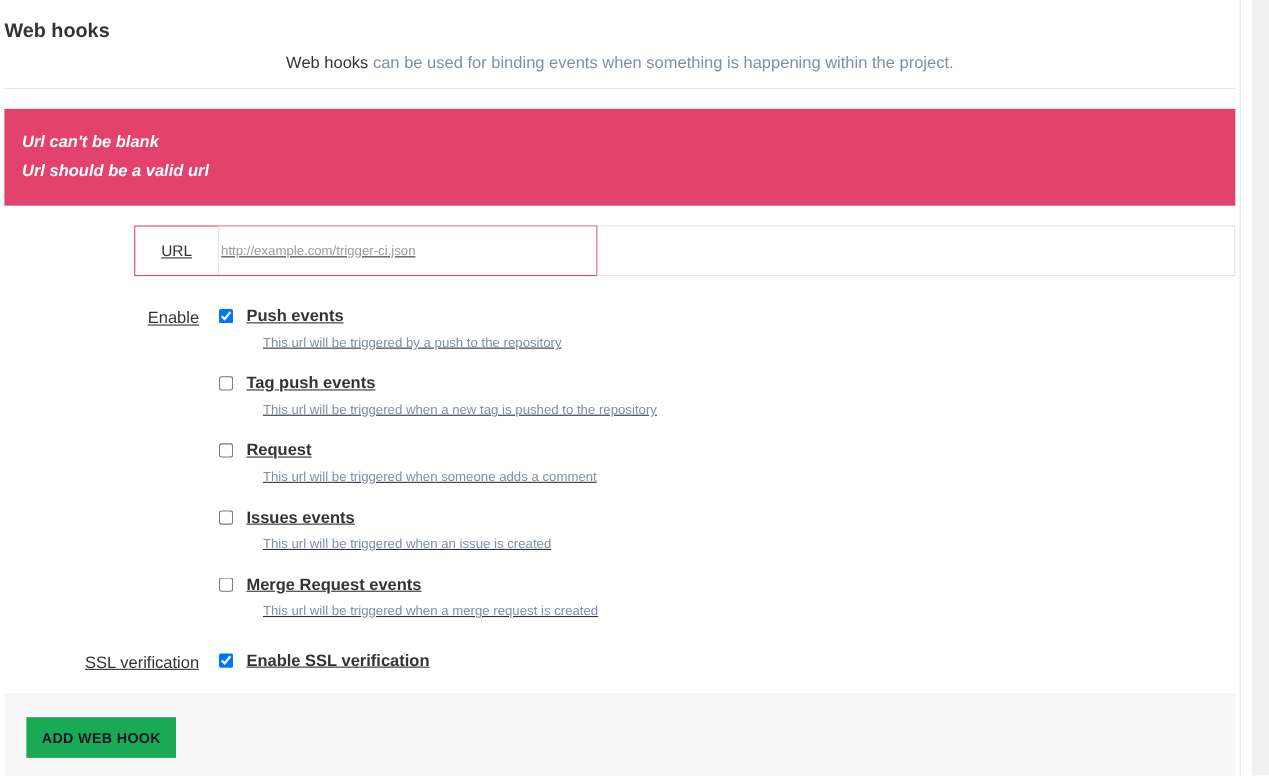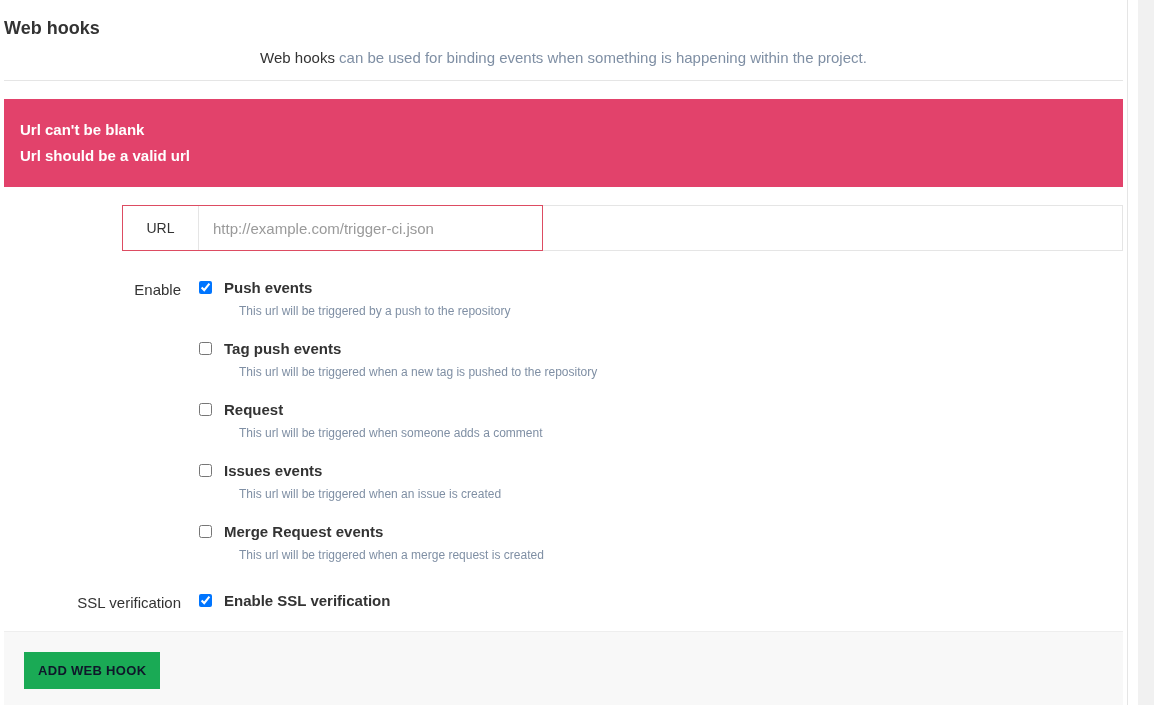--- a/index.html
+++ b/index.html
@@ -41,24 +41,26 @@
   }
 
   .alert {
     margin: 18px 4px 0 4px;
     background: #e2426b;
     color: #fff;
     padding: 18px 16px 18px 16px;
     font-size: 15px;
     font-weight:600;
     line-height: 26px;
+    font-style: italic;
   }
 
   .form-area {
     padding: 0 4px;
+    text-decoration: underline;
   }
 
   .form-row {
     display: flex;
     align-items: flex-start;
   }
 
   .label-col {
     width: 195px;
     min-width:195px;
@@ -87,21 +89,21 @@
     flex:1;
     border:1px solid #e5e5e5;
     border-left:none;
     height:46px;
     margin-top:0;
   }
   .url-full .errpart .url-label{
     width:75px; display:flex; align-items:center; justify-content:center; font-size:14px;
   }
   .url-full .errpart input{
-    flex:1; border:none; border-left:1px solid #e5e5e5; padding:0 14px; font-size:15px; outline:none;
+    flex:1; border:none; border-left:1px solid #e5e5e5; padding:0 2px; font-size:12px; outline:none;
   }
   .url-full .errpart input::placeholder{ color:#9a9a9a; }
 
   .trigger-row { margin-top: 28px; }
   .trigger-row .label-col { padding-top: 2px; }
 
   .checks-col { flex:1; }
   .check-item { margin-bottom: 22px; }
   .check-line {
     display:flex; align-items:center; gap:12px;

